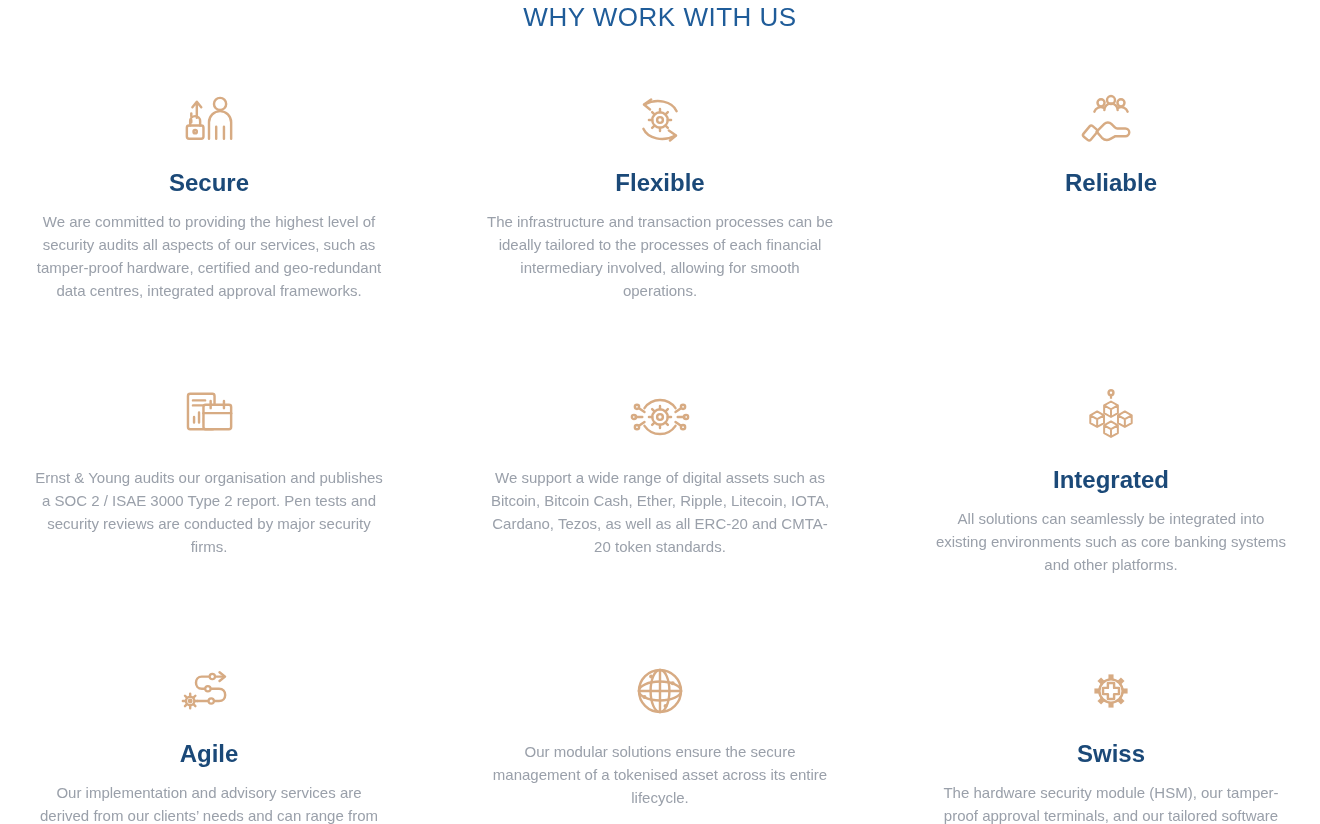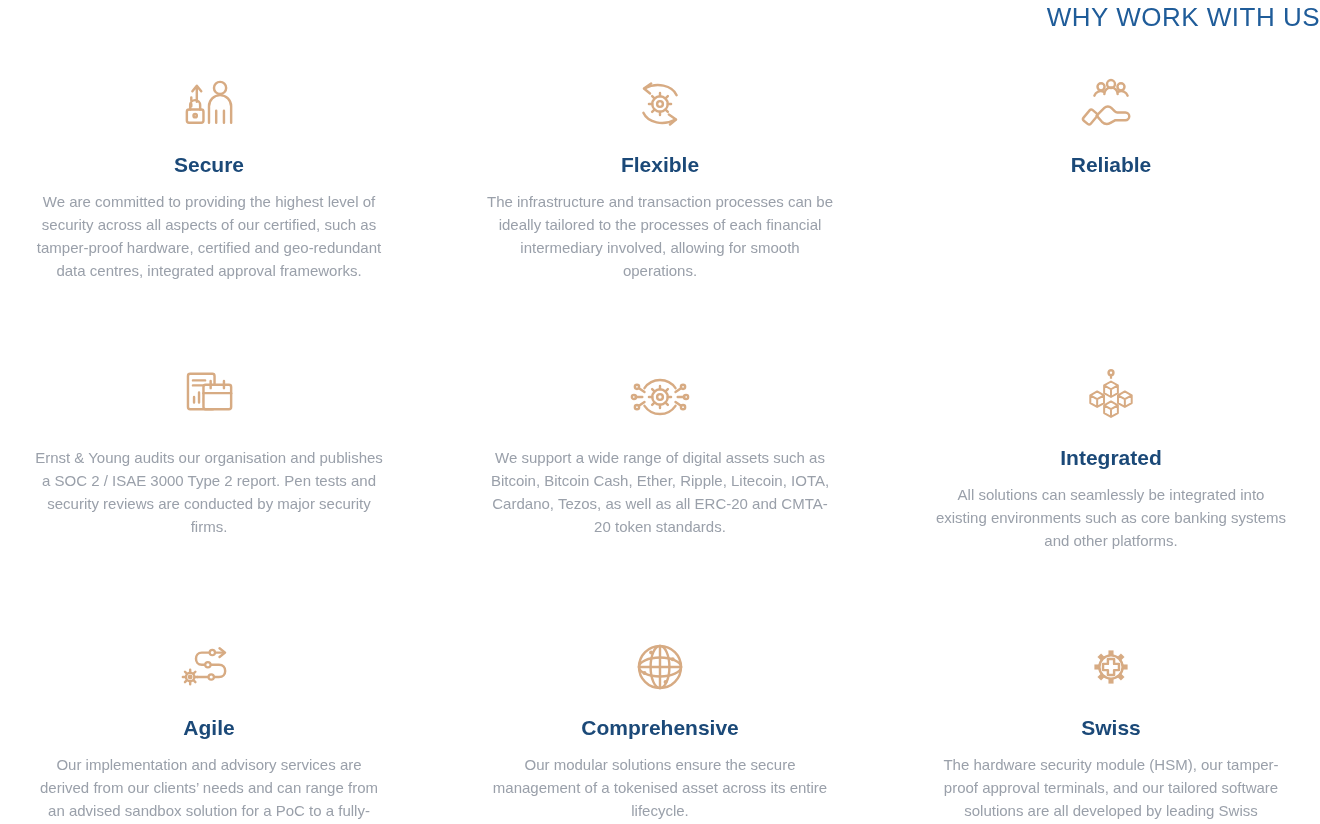--- a/index.html
+++ b/index.html
@@ -6,42 +6,42 @@
     --accent:#d7ab83;
     --title-blue:#1f5c99;
     --heading-navy:#1b4978;
     --body-gray:#9aa0aa;
   }
   *{box-sizing:border-box;margin:0;padding:0;}
   html,body{width:1320px;background:#ffffff;font-family:"Liberation Sans",sans-serif;}
   body{min-height:824px;overflow:hidden;}
   .section{width:1320px;padding-top:2px;}
   .section-title{
-    text-align:right;
+    text-align:center;
     font-size:26px;
     font-weight:400;
     letter-spacing:.5px;
     color:var(--title-blue);
-    margin-bottom:40px;
+    margin-bottom:56px;
   }
   .features-grid{
     max-width:1290px;
     margin:0 auto;
     padding:0 18px;
     display:grid;
     grid-template-columns:repeat(3,352px);
     justify-content:space-between;
     row-gap:84px;
     align-items:start;
   }
   .feature-card{text-align:center;}
   .feature-icon{display:inline-block;height:62px;margin-bottom:14px;}
   .feature-icon svg{display:block;}
   .feature-title{
-    font-size:21px;
+    font-size:24px;
     font-weight:700;
     color:var(--heading-navy);
     margin-bottom:13px;
   }
   .feature-desc{
     font-size:15px;
     line-height:23px;
     color:var(--body-gray);
     font-weight:400;
   }
@@ -68,21 +68,21 @@
             <path d="M12 22 v2.6 M12 28 v2"></path>
             <circle cx="38" cy="13.5" r="5.5"></circle>
             <path d="M28 45 V30 a10 10 0 0 1 20 0 V45 M34.5 45 V34 M41.5 45 V34"></path>
             <rect x="8" y="33" width="15" height="12" rx="2"></rect>
             <path d="M11 33 v-4 a4.5 4.5 0 0 1 9 0 v4"></path>
             <circle cx="15.5" cy="38.6" r="1.5"></circle>
           </g>
         </svg>
       </span>
       <h3 class="feature-title">Secure</h3>
-      <p class="feature-desc">We are committed to providing the highest level of security across all aspects of our certified, such as tamper-proof hardware, certified and geo-redundant data centres, integrated approval frameworks.</p>
+      <p class="feature-desc">We are committed to providing the highest level of security audits all aspects of our services, such as tamper-proof hardware, certified and geo-redundant data centres, integrated approval frameworks.</p>
     </article>
 
     <article class="feature-card">
       <span class="feature-icon">
         <svg width="62" height="62" viewBox="0 0 56 56">
           <g class="stroke">
             <circle cx="28" cy="28" r="7"></circle>
             <circle cx="28" cy="28" r="2.6"></circle>
             <path d="M35 28 h3 M28 21 v-3 M21 28 h-3 M28 35 v3 M33 23 l2.1 -2.1 M23 23 l-2.1 -2.1 M23 33 l-2.1 2.1 M33 33 l2.1 2.1"></path>
             <path d="M43 20 C39 11 25 8 14 14"></path>
@@ -204,21 +204,20 @@
             <ellipse cx="28" cy="28" rx="8.5" ry="19"></ellipse>
             <ellipse cx="28" cy="28" rx="19" ry="8.5"></ellipse>
             <path d="M9 28 H47 M28 9 V47"></path>
           </g>
           <circle class="dot" cx="20" cy="14.8" r="1.8"></circle>
           <circle class="dot" cx="39.5" cy="21" r="1.8"></circle>
           <circle class="dot" cx="14" cy="33.5" r="1.8"></circle>
           <circle class="dot" cx="33" cy="41.5" r="1.8"></circle>
         </svg>
       </span>
-      <h3 class="feature-title">Comprehensive</h3>
       <p class="feature-desc">Our modular solutions ensure the secure management of a tokenised asset across its entire lifecycle.</p>
     </article>
 
     <article class="feature-card">
       <span class="feature-icon">
         <svg width="62" height="62" viewBox="0 0 56 56">
           <g class="teeth">
             <path d="M38.5 28 H43"></path>
             <path d="M35.4 20.6 L38.6 17.4"></path>
             <path d="M28 17.5 V13"></path>

